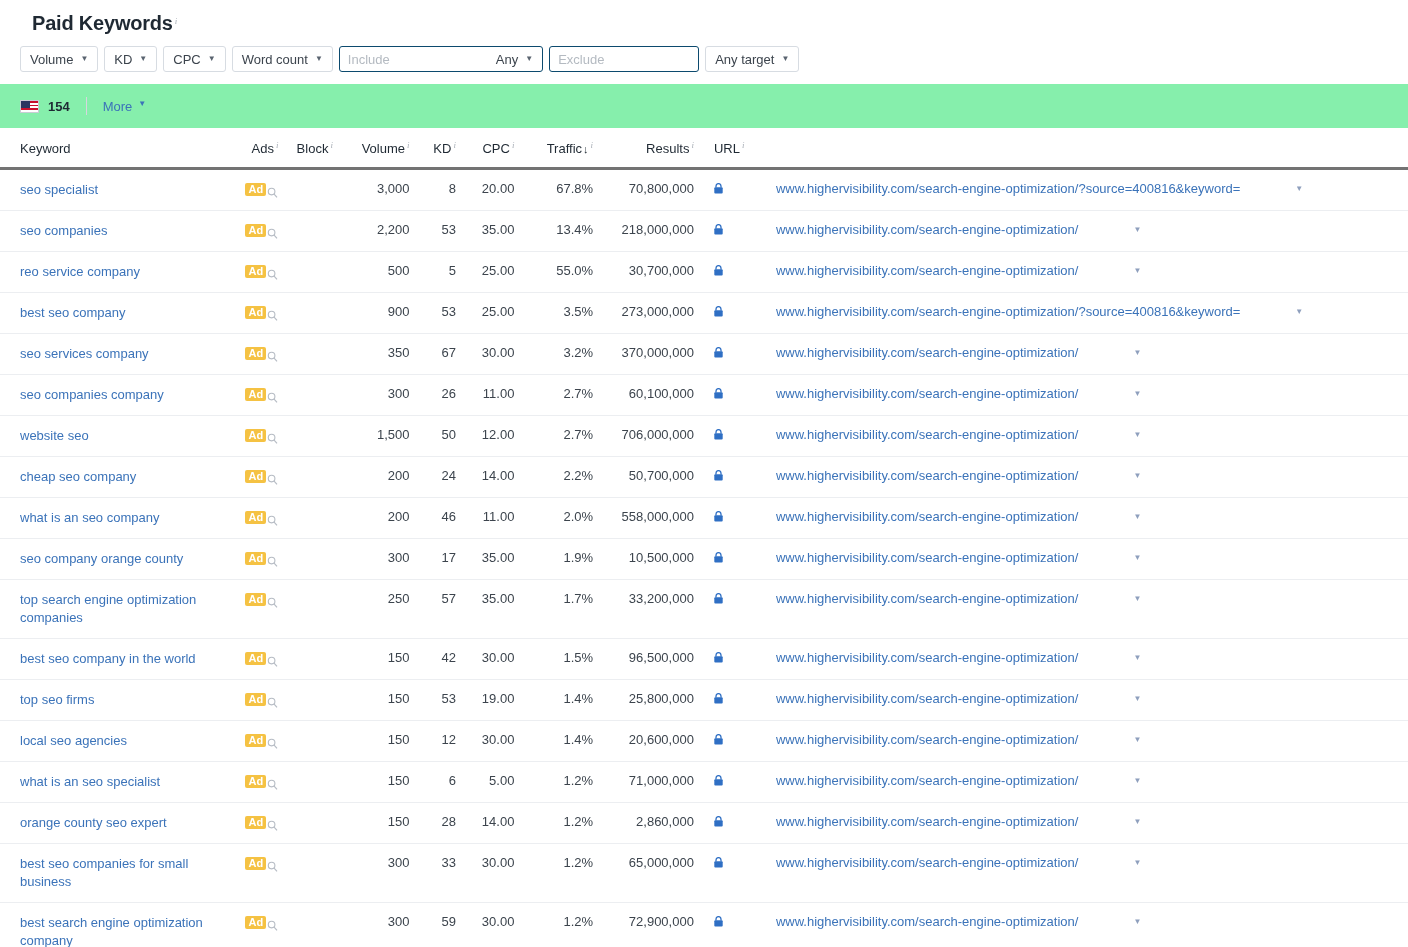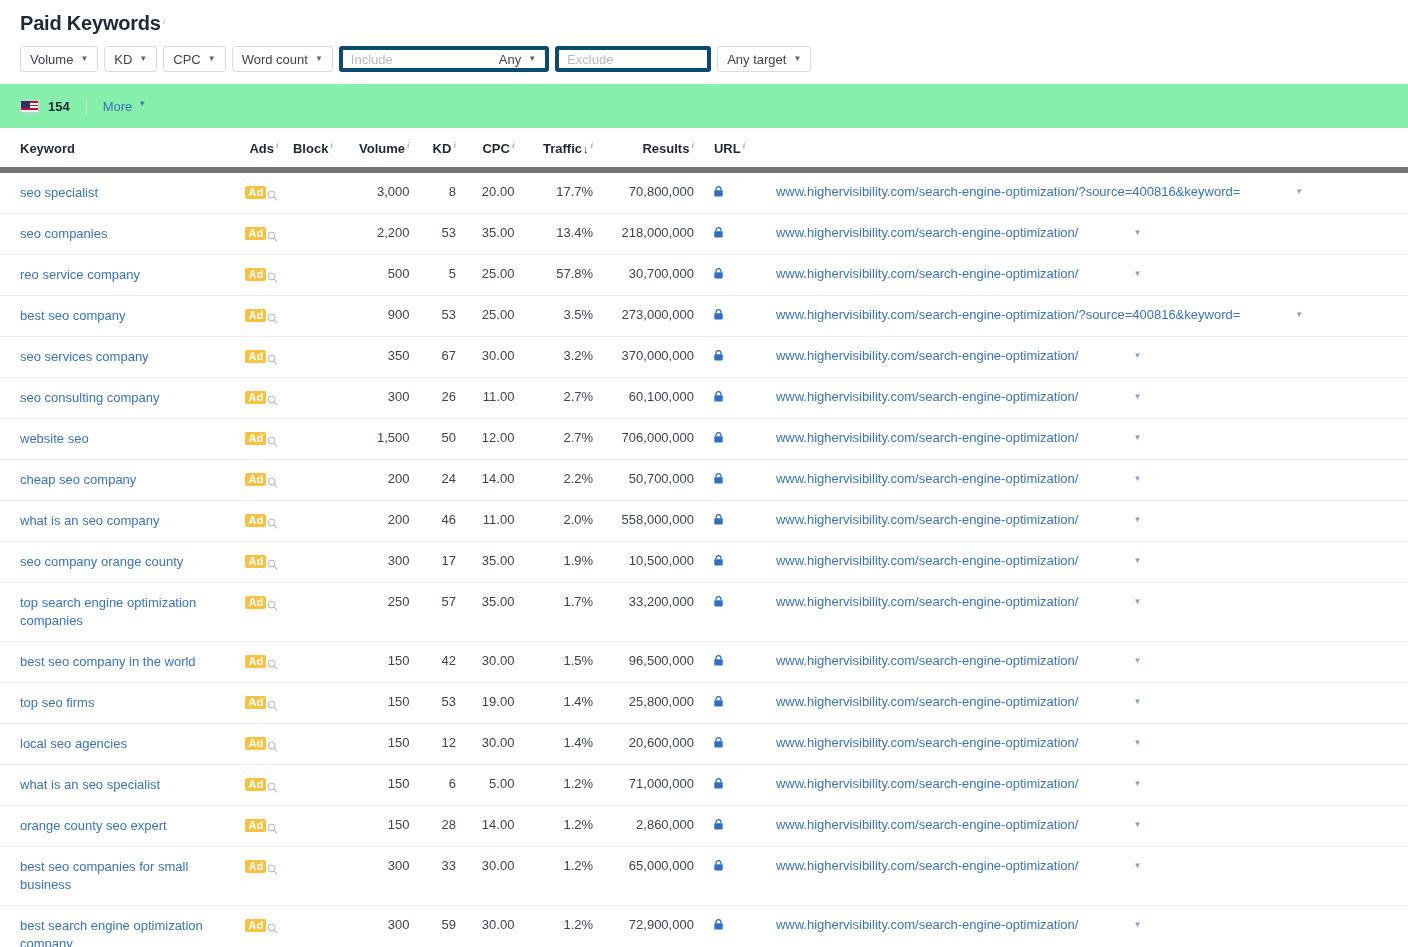--- a/index.html
+++ b/index.html
@@ -7,21 +7,21 @@
     margin: 0; padding: 0;
     width: 1408px; height: 947px;
     background: #ffffff;
     font-family: "Liberation Sans", sans-serif;
     color: #333b45;
     overflow: hidden;
   }
 
   
   .page-title-wrap {
-    padding: 10px 0 0 20px;
+    padding: 10px 0 0 32px;
     height: 38px;
   }
   .page-title {
     font-size: 20px;
     font-weight: bold;
     color: #1f2933;
     letter-spacing: -0.2px;
     display: inline-block;
     line-height: 26px;
   }
@@ -58,21 +58,21 @@
   .filter-btn .caret {
     margin-left: 7px;
     font-size: 8px;
     color: #5a6470;
     line-height: 1;
   }
   .combo {
     display: flex;
     align-items: center;
     height: 26px;
-    border: 4px solid #0c4a6e;
+    border: 1px solid #0c4a6e;
     border-radius: 3px;
     background: #fff;
     margin-right: 6px;
     overflow: hidden;
   }
   .combo .txt-in {
     border: none;
     outline: none;
     height: 24px;
     font-size: 13px;
@@ -152,24 +152,24 @@
   }
 
   
   table.kw {
     width: 1408px;
     border-collapse: collapse;
     table-layout: fixed;
   }
   table.kw thead th {
     font-size: 13px;
-    font-weight: bold;
+    font-weight: normal;
     color: #1f2933;
     padding: 12px 0 11px 0;
-    border-bottom: 6px solid #737373;
+    border-bottom: 3px solid #737373;
     white-space: nowrap;
     vertical-align: middle;
   }
   table.kw tbody td {
     font-size: 13px;
     padding: 11px 0;
     border-bottom: 1px solid #eceef1;
     vertical-align: top;
     color: #3c444d;
   }
@@ -330,21 +330,21 @@
               <svg viewBox="0 0 11 12" width="11" height="12">
                 <circle cx="4.6" cy="4.6" r="3.3" fill="none" stroke="#b6bcc4" stroke-width="1.1"></circle>
                 <line x1="7.1" y1="7.1" x2="10" y2="10.3" stroke="#b6bcc4" stroke-width="1.2"></line>
               </svg>
             </span>
           </span></td>
         <td class="c-block"></td>
         <td class="c-volume">3,000</td>
         <td class="c-kd">8</td>
         <td class="c-cpc">20.00</td>
-        <td class="c-traffic">17.7%</td>
+        <td class="c-traffic">67.8%</td>
         <td class="c-results">70,800,000</td>
         <td class="c-url">
           <span class="url-cell-inner">
             <span class="lock-icon">
               <svg viewBox="0 0 9 11" width="9" height="11">
                 <path d="M2 4.4V3.1C2 1.7 3.1.6 4.5.6S7 1.7 7 3.1v1.3" fill="none" stroke="#2f6fc4" stroke-width="1.3"></path>
                 <rect x="0.3" y="4.2" width="8.4" height="6.4" rx="1" fill="#2f6fc4"></rect>
               </svg>
             </span>
             <a class="url-link">www.highervisibility.com/search-engine-optimization/?source=400816&amp;keyword=</a>
@@ -390,21 +390,21 @@
               <svg viewBox="0 0 11 12" width="11" height="12">
                 <circle cx="4.6" cy="4.6" r="3.3" fill="none" stroke="#b6bcc4" stroke-width="1.1"></circle>
                 <line x1="7.1" y1="7.1" x2="10" y2="10.3" stroke="#b6bcc4" stroke-width="1.2"></line>
               </svg>
             </span>
           </span></td>
         <td class="c-block"></td>
         <td class="c-volume">500</td>
         <td class="c-kd">5</td>
         <td class="c-cpc">25.00</td>
-        <td class="c-traffic">57.8%</td>
+        <td class="c-traffic">55.0%</td>
         <td class="c-results">30,700,000</td>
         <td class="c-url">
           <span class="url-cell-inner">
             <span class="lock-icon">
               <svg viewBox="0 0 9 11" width="9" height="11">
                 <path d="M2 4.4V3.1C2 1.7 3.1.6 4.5.6S7 1.7 7 3.1v1.3" fill="none" stroke="#2f6fc4" stroke-width="1.3"></path>
                 <rect x="0.3" y="4.2" width="8.4" height="6.4" rx="1" fill="#2f6fc4"></rect>
               </svg>
             </span>
             <a class="url-link">www.highervisibility.com/search-engine-optimization/</a>
@@ -466,21 +466,21 @@
                 <path d="M2 4.4V3.1C2 1.7 3.1.6 4.5.6S7 1.7 7 3.1v1.3" fill="none" stroke="#2f6fc4" stroke-width="1.3"></path>
                 <rect x="0.3" y="4.2" width="8.4" height="6.4" rx="1" fill="#2f6fc4"></rect>
               </svg>
             </span>
             <a class="url-link">www.highervisibility.com/search-engine-optimization/</a>
             <span class="url-caret">▼</span>
           </span>
         </td>
       </tr>
       <tr>
-        <td class="c-keyword"><a class="kw-link">seo consulting company</a></td>
+        <td class="c-keyword"><a class="kw-link">seo companies company</a></td>
         <td class="c-ads"><span class="ad-cell">
             <span class="ad-badge">Ad</span>
             <span class="mag-icon">
               <svg viewBox="0 0 11 12" width="11" height="12">
                 <circle cx="4.6" cy="4.6" r="3.3" fill="none" stroke="#b6bcc4" stroke-width="1.1"></circle>
                 <line x1="7.1" y1="7.1" x2="10" y2="10.3" stroke="#b6bcc4" stroke-width="1.2"></line>
               </svg>
             </span>
           </span></td>
         <td class="c-block"></td>

